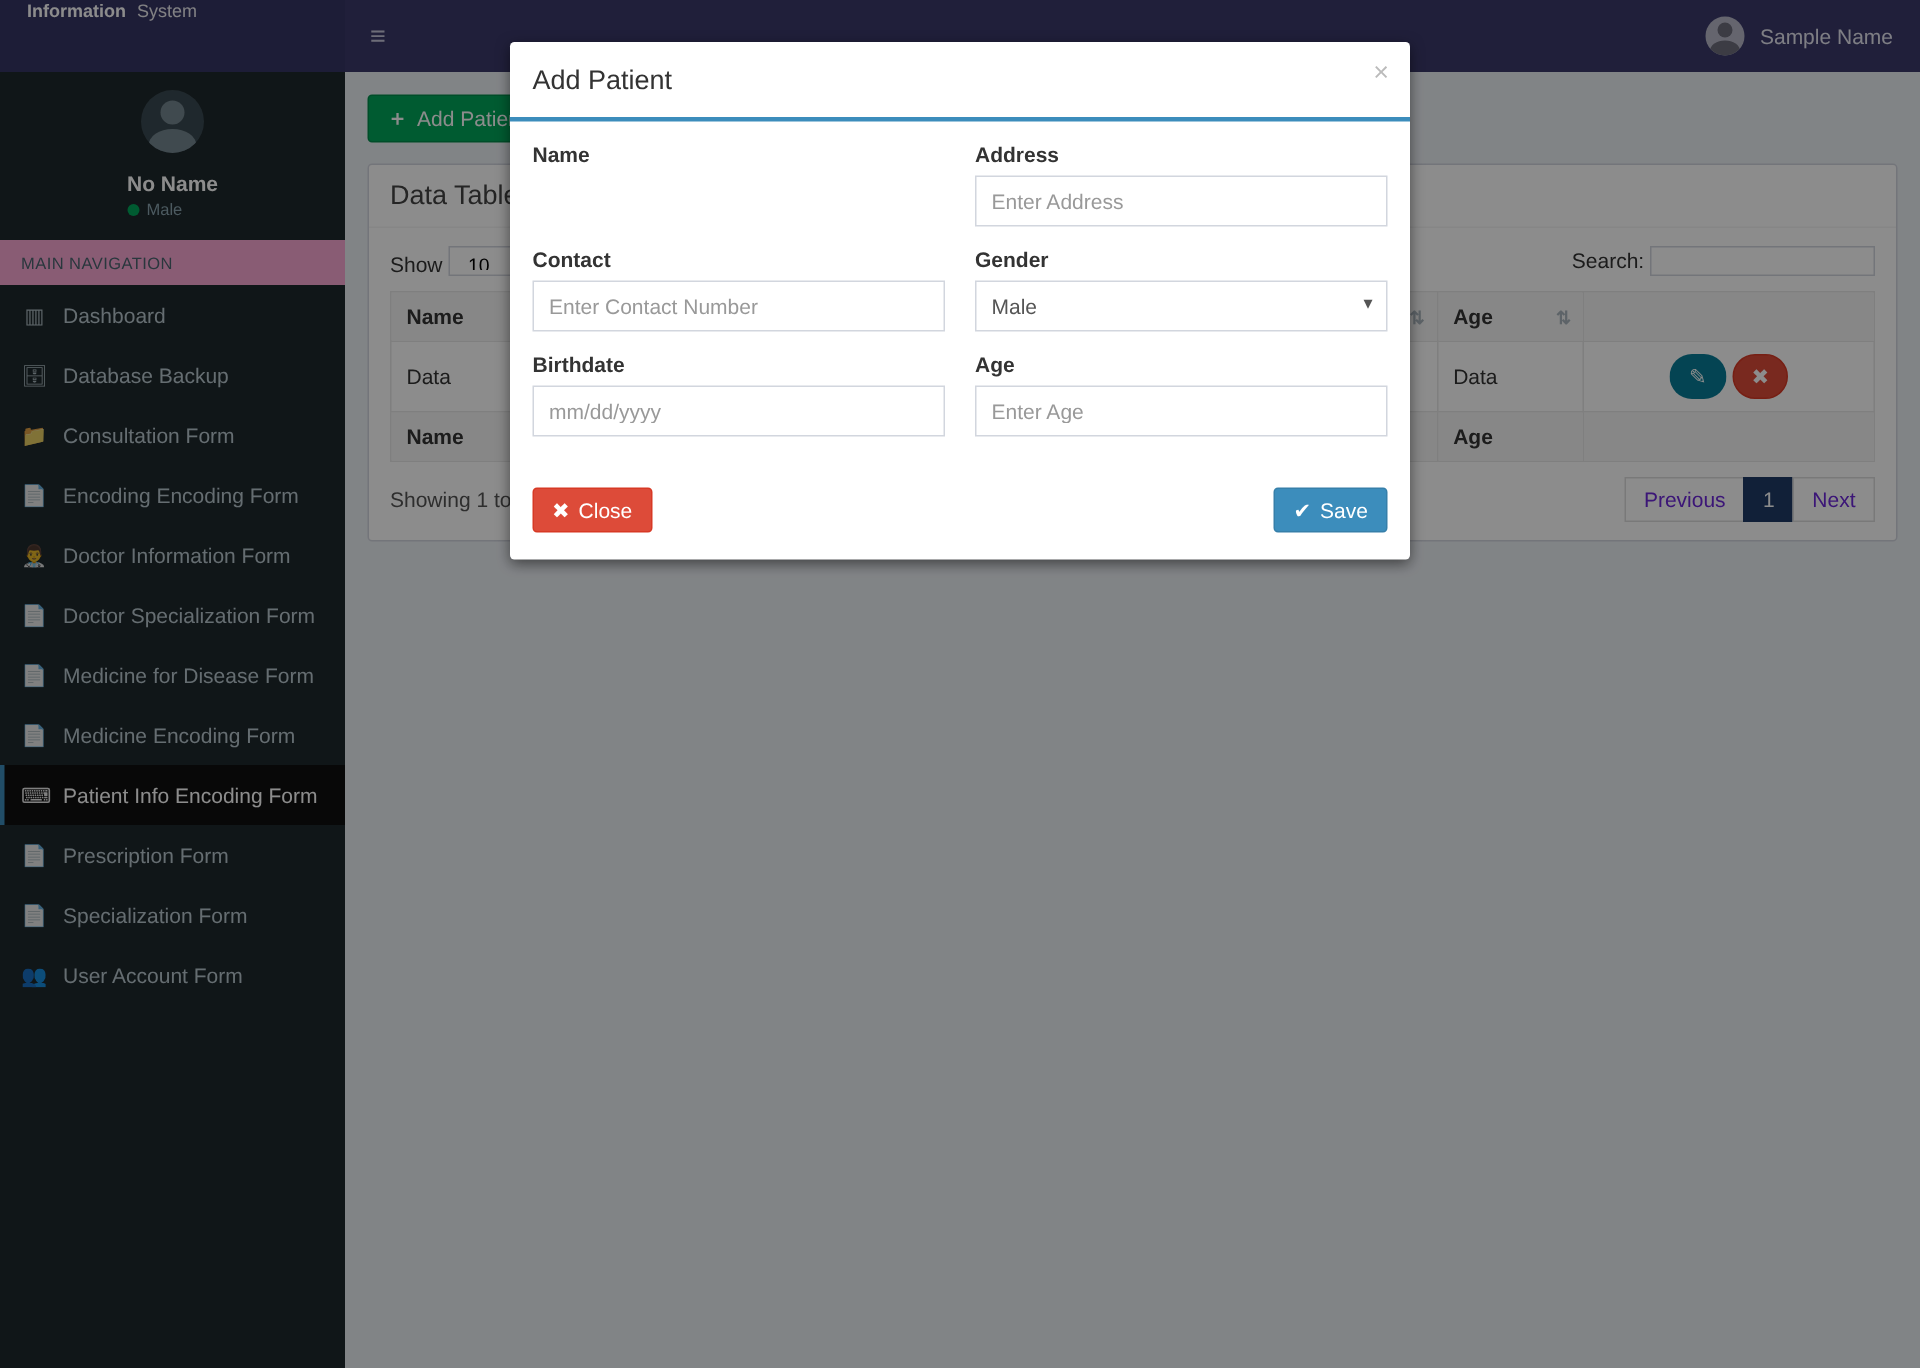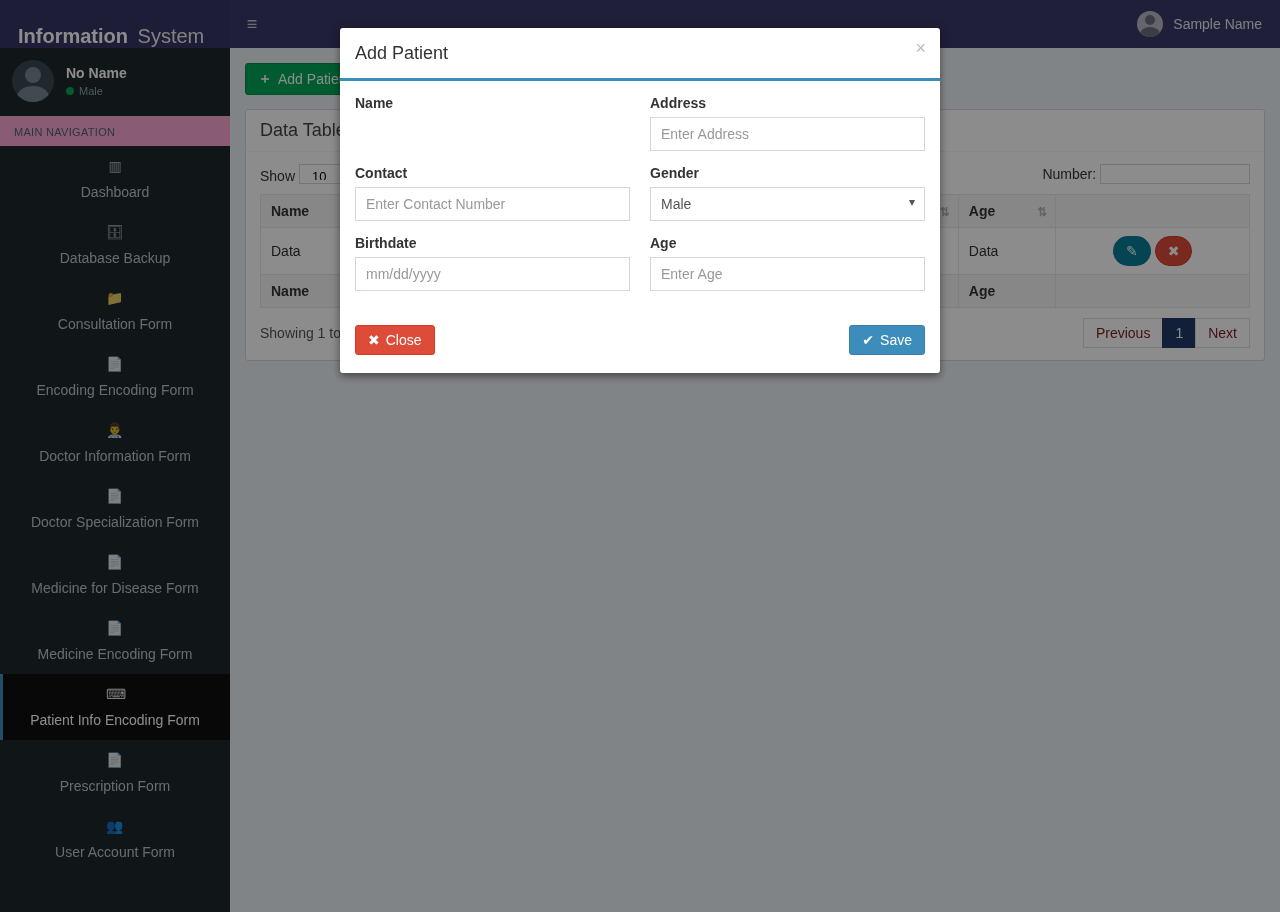--- a/index.html
+++ b/index.html
@@ -11,22 +11,22 @@
     color: #333;
     overflow: hidden;
   }
 
   
   .topbar {
     position: fixed; top: 0; left: 0; right: 0; height: 48px;
     background: #3b3a6b; color: #fff; display: flex; align-items: center; z-index: 10;
   }
   .topbar .logo {
-    width: 230px; height: 48px; display: flex; align-items: flex-end;
-    padding-left: 18px; font-size: 20px; background: #363565;
+    width: 230px; height: 48px; display: flex; align-items: flex-start;
+    padding-left: 18px; font-size: 12px; background: #363565;
   }
   .topbar .logo b { font-weight: 700; margin-right: 4px; }
   .topbar .logo span { font-weight: 300; opacity: .9; }
   .topbar .toggle {
     width: 44px; height: 48px; display: flex; align-items: center; justify-content: center;
     cursor: pointer; color: #c7c6db;
   }
   .topbar .spacer { flex: 1; }
   .topbar .user {
     display: flex; align-items: center; gap: 10px; padding: 0 18px; cursor: pointer; color: #e5e5f0;
@@ -41,38 +41,38 @@
   .topbar .avatar::after{
     content:""; position:absolute; bottom:-4px; left:3px; width:20px;height:14px;border-radius:50% 50% 0 0;background:#6d6d7c;
   }
 
   
   .sidebar {
     position: fixed; top: 48px; bottom: 0; left: 0; width: 230px;
     background: #1e282c; color: #b8c7ce; overflow-y: auto;
   }
   .sidebar .user-panel {
-    display: flex; align-items: center; gap: 12px; padding: 12px 12px 14px 12px;
+    display: flex; align-items: center; gap: 12px; padding: 12px 12px 14px 12px; flex-direction: column;
   }
   .sidebar .user-panel .av {
     width: 42px; height: 42px; border-radius: 50%; background: #3a4a52; position:relative; overflow:hidden;
   }
   .sidebar .user-panel .av::before{content:"";position:absolute;top:7px;left:13px;width:16px;height:16px;border-radius:50%;background:#768891;}
   .sidebar .user-panel .av::after{content:"";position:absolute;bottom:-6px;left:5px;width:32px;height:22px;border-radius:50% 50% 0 0;background:#768891;}
   .sidebar .user-panel .info .name { color: #fff; font-weight: 600; font-size: 14px; }
   .sidebar .user-panel .info .status { font-size: 11px; color: #8aa4af; display:flex; align-items:center; gap:5px; margin-top:4px;}
   .sidebar .user-panel .info .status .dot{width:8px;height:8px;border-radius:50%;background:#00a65a;display:inline-block;}
   .sidebar .section {
     font-size: 11px; letter-spacing: .3px; color: #4b646f; padding: 10px 14px 8px; text-transform: uppercase;
     background:#f9a8d4;
   }
   .sidebar ul { list-style: none; }
   .sidebar li {
     display: flex; align-items: center; gap: 10px;
-    padding: 12px 14px; color: #b8c7ce; cursor: pointer; flex-direction: column;
+    padding: 12px 14px; color: #b8c7ce; cursor: pointer;
   }
   .sidebar li.active { background: #0f0f0f; color: #fff; border-left: 3px solid #3c8dbc; padding-left: 11px; }
   .sidebar li .ico { width: 18px; text-align: center; opacity:.9; }
 
   
   .i-bars::before{content:"≡"; font-size:18px;}
   .i-dash::before{content:"▥";}
   .i-db::before{content:"🗄";}
   .i-folder::before{content:"📁";}
   .i-file::before{content:"📄";}
@@ -114,21 +114,21 @@
   }
   table.dt { width: 100%; border-collapse: collapse; }
   table.dt th, table.dt td {
     border: 1px solid #e7e7e7; padding: 8px 10px; font-size: 14px; text-align: left;
   }
   table.dt thead th, table.dt tfoot th { background: #f6f6f6; font-weight: 700; position:relative;}
   table.dt thead th .sort { position:absolute; right:8px; top:50%; transform:translateY(-50%);}
   .dt-footer { display: flex; align-items: center; justify-content: space-between; margin-top: 10px; font-size: 14px; color:#555;}
   .pagination { display: flex; }
   .pagination .pg {
-    border: 1px solid #ddd; padding: 6px 12px; margin-left: -1px; background:#fff; cursor:pointer; color:#7f1d1d;
+    border: 1px solid #ddd; padding: 6px 12px; margin-left: -1px; background:#fff; cursor:pointer; color:#6d28d9;
   }
   .pagination .pg.active { background: #1f3b66; border-color:#1f3b66; color:#fff; }
 
   
   .modal-overlay {
     position: fixed; inset: 0; background: rgba(0,0,0,.45); z-index: 100;
   }
   .modal {
     position: fixed; top: 28px; left: 50%; transform: translateX(-50%);
     width: 600px; background: #fff; border-radius: 3px; z-index: 101;
@@ -221,20 +221,24 @@
         <span class="ico i-file"></span>
         <span>Medicine Encoding Form</span>
       </li>
       <li class="active">
         <span class="ico i-keyboard"></span>
         <span>Patient Info Encoding Form</span>
       </li>
       <li>
         <span class="ico i-file"></span>
         <span>Prescription Form</span>
+      </li>
+      <li>
+        <span class="ico i-file"></span>
+        <span>Specialization Form</span>
       </li>
       <li>
         <span class="ico i-users"></span>
         <span>User Account Form</span>
       </li>
     </ul>
 </div>
 
 <div class="content">
   <button class="btn btn-green">
@@ -247,21 +251,21 @@
     <div class="panel-body">
       <div class="dt-controls">
         <div>
           <span>Show</span>
           <select style="width:60px;">
             <option>10</option>
           </select>
           <span>entries</span>
         </div>
         <div>
-          <span>Number:</span>
+          <span>Search:</span>
           <input type="text" style="width: 150px;">
         </div>
       </div>
 
       <table class="dt">
         <thead>
             <tr id="thead-row">
               <th><span>Name</span><span class="sort i-sort"></span></th>
               <th><span>Address</span><span class="sort i-sort"></span></th>
               <th><span>Contact</span><span class="sort i-sort"></span></th>

